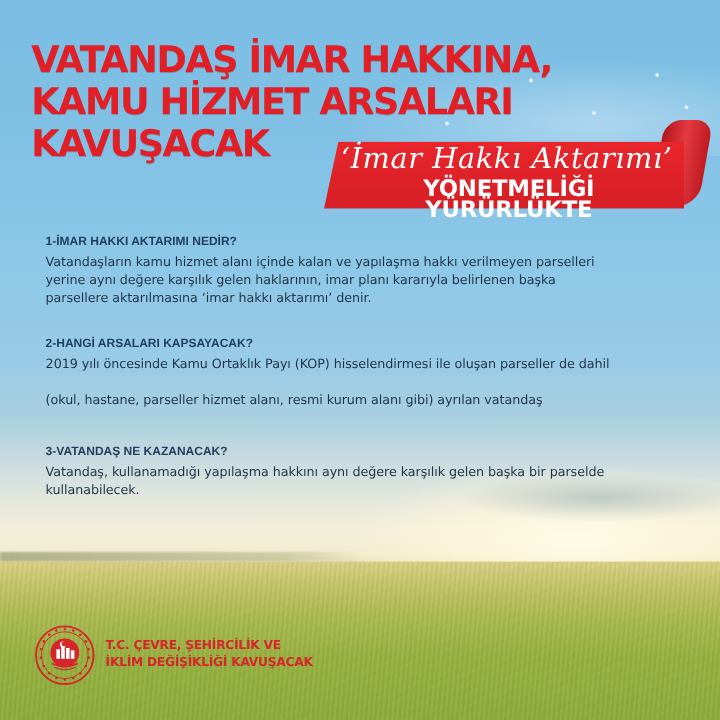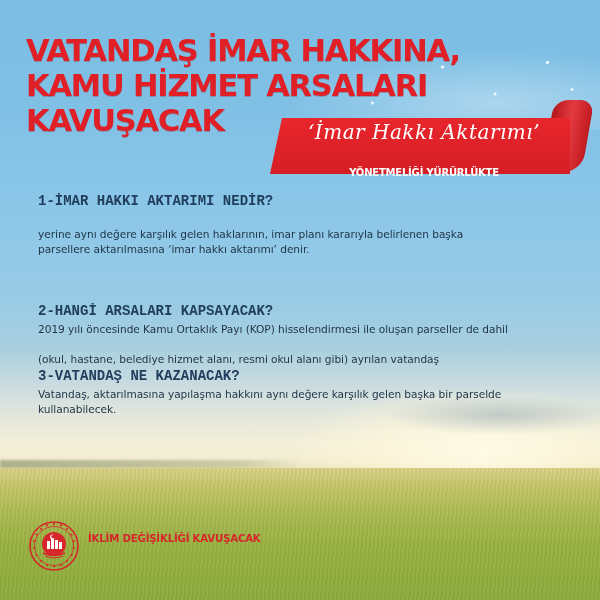--- a/index.html
+++ b/index.html
@@ -55,41 +55,41 @@
     clip-path: polygon(4% 0, 100% 0, 100% 100%, 0 100%);
     box-shadow: 0 3px 6px rgba(0,0,0,0.25);
   }
   .ribbon-curl {
     position: absolute; left: 548px; top: 100px; width: 40px; height: 72px;
     background: linear-gradient(90deg, #b3161c 0%, #e33a40 50%, #c01a20 100%);
     border-radius: 14px 14px 18px 6px;
     transform: skewX(-10deg);
   }
   .ribbon-script {
-    position: absolute; left: 284px; top: 119px; width: 280px; text-align: center;
+    position: absolute; left: 284px; top: 119px; width: 280px; 
     font-family: "DejaVu Serif", serif; font-style: italic;
-    color: #ffffff; font-size: 20px; line-height: 26px; letter-spacing: 0.5px;
+    color: #ffffff; font-size: 24px; line-height: 26px; letter-spacing: 0.5px;
   }
   .ribbon-sub {
     position: absolute; left: 284px; top: 148px; width: 280px; text-align: center;
     font-family: "DejaVu Sans", sans-serif; font-weight: bold;
-    color: #ffffff; font-size: 10px; line-height: 18px; letter-spacing: -0.2px; margin-top: 16px;
+    color: #ffffff; font-size: 19px; line-height: 18px; letter-spacing: -0.2px;
   }
   .section { position: absolute; left: 38px; width: 540px; }
   .section h2 {
-    font-family: Liberation Mono, monospace; font-weight: bold;
-    color: #1f3d5c; font-size: 14px; line-height: 19px; letter-spacing: 0px;
+    font-family: Liberation Sans, sans-serif; font-weight: bold;
+    color: #1f3d5c; font-size: 10px; line-height: 19px; letter-spacing: 0px;
     margin-bottom: 1px;
   }
   .section p {
     font-family: "DejaVu Sans", sans-serif; color: #1e3345;
     font-size: 10.6px; line-height: 15px; letter-spacing: -0.05px;
   }
   .s1 { top: 192px; }
-  .s2 { top: 277px; margin-top: 25px; }
+  .s2 { top: 277px; }
   .s3 { top: 367px; }
   .emblem {
     position: absolute; left: 28px; top: 520px; width: 52px; height: 52px;
   }
   .ministry {
     position: absolute; left: 88px; top: 532px; width: 220px;
     font-family: "DejaVu Sans", sans-serif; font-weight: bold;
     color: #d6262a; font-size: 10.2px; line-height: 14px; letter-spacing: -0.2px;
   }
 </style>
@@ -109,39 +109,39 @@
   </div>
 
   <div class="ribbon-curl"></div>
   <div class="ribbon"></div>
   <div class="ribbon-script">‘İmar Hakkı Aktarımı’</div>
   <div class="ribbon-sub">YÖNETMELİĞİ YÜRÜRLÜKTE</div>
 
   <div class="section s1">
     <h2>1-İMAR HAKKI AKTARIMI NEDİR?</h2>
     <p>
-      <br>
+      <span>Vatandaşların kamu hizmet alanı içinde kalan ve yapılaşma hakkı verilmeyen parselleri</span><br>
       <span>yerine aynı değere karşılık gelen haklarının, imar planı kararıyla belirlenen başka</span><br>
       <span>parsellere aktarılmasına ‘imar hakkı aktarımı’ denir.</span>
     </p>
   </div>
 
   <div class="section s2">
     <h2>2-HANGİ ARSALARI KAPSAYACAK?</h2>
     <p>
       <span>2019 yılı öncesinde Kamu Ortaklık Payı (KOP) hisselendirmesi ile oluşan parseller de dahil</span><br>
       <br>
-      <span>(okul, hastane, belediye hizmet alanı, resmi okul alanı gibi) ayrılan vatandaş</span><br>
+      <span>(okul, hastane, parseller hizmet alanı, resmi kurum alanı gibi) ayrılan vatandaş</span><br>
     </p>
   </div>
 
   <div class="section s3">
     <h2>3-VATANDAŞ NE KAZANACAK?</h2>
     <p>
-      <span>Vatandaş, aktarılmasına yapılaşma hakkını aynı değere karşılık gelen başka bir parselde</span><br>
+      <span>Vatandaş, kullanamadığı yapılaşma hakkını aynı değere karşılık gelen başka bir parselde</span><br>
       <span>kullanabilecek.</span>
     </p>
   </div>
 
   <div class="emblem">
     <svg width="52" height="52" viewBox="0 0 52 52">
       <circle cx="26" cy="26" r="24" fill="none" stroke="#d6262a" stroke-width="1.6"></circle>
       <circle cx="26" cy="26" r="19.5" fill="none" stroke="#d6262a" stroke-width="0.8"></circle>
       <g fill="#d6262a">
         <circle cx="26" cy="4.2" r="1.1"></circle>
@@ -168,15 +168,16 @@
       <circle cx="25.4" cy="16.6" r="2" fill="#d6262a"></circle>
       <rect x="19" y="21" width="3" height="8" fill="#ffffff"></rect>
       <rect x="23" y="19" width="3" height="10" fill="#ffffff"></rect>
       <rect x="27" y="20" width="3" height="9" fill="#ffffff"></rect>
       <rect x="31" y="22" width="3" height="7" fill="#ffffff"></rect>
       <path d="M15 33 Q26 38 37 33" stroke="#d6262a" stroke-width="1.4" fill="none"></path>
       <path d="M17 36 Q26 40 35 36" stroke="#d6262a" stroke-width="1" fill="none"></path>
     </svg>
   </div>
   <div class="ministry">
+    <div>T.C. ÇEVRE, ŞEHİRCİLİK VE</div>
     <div>İKLİM DEĞİŞİKLİĞİ KAVUŞACAK</div>
   </div>
 </div>
 
 </body></html>

